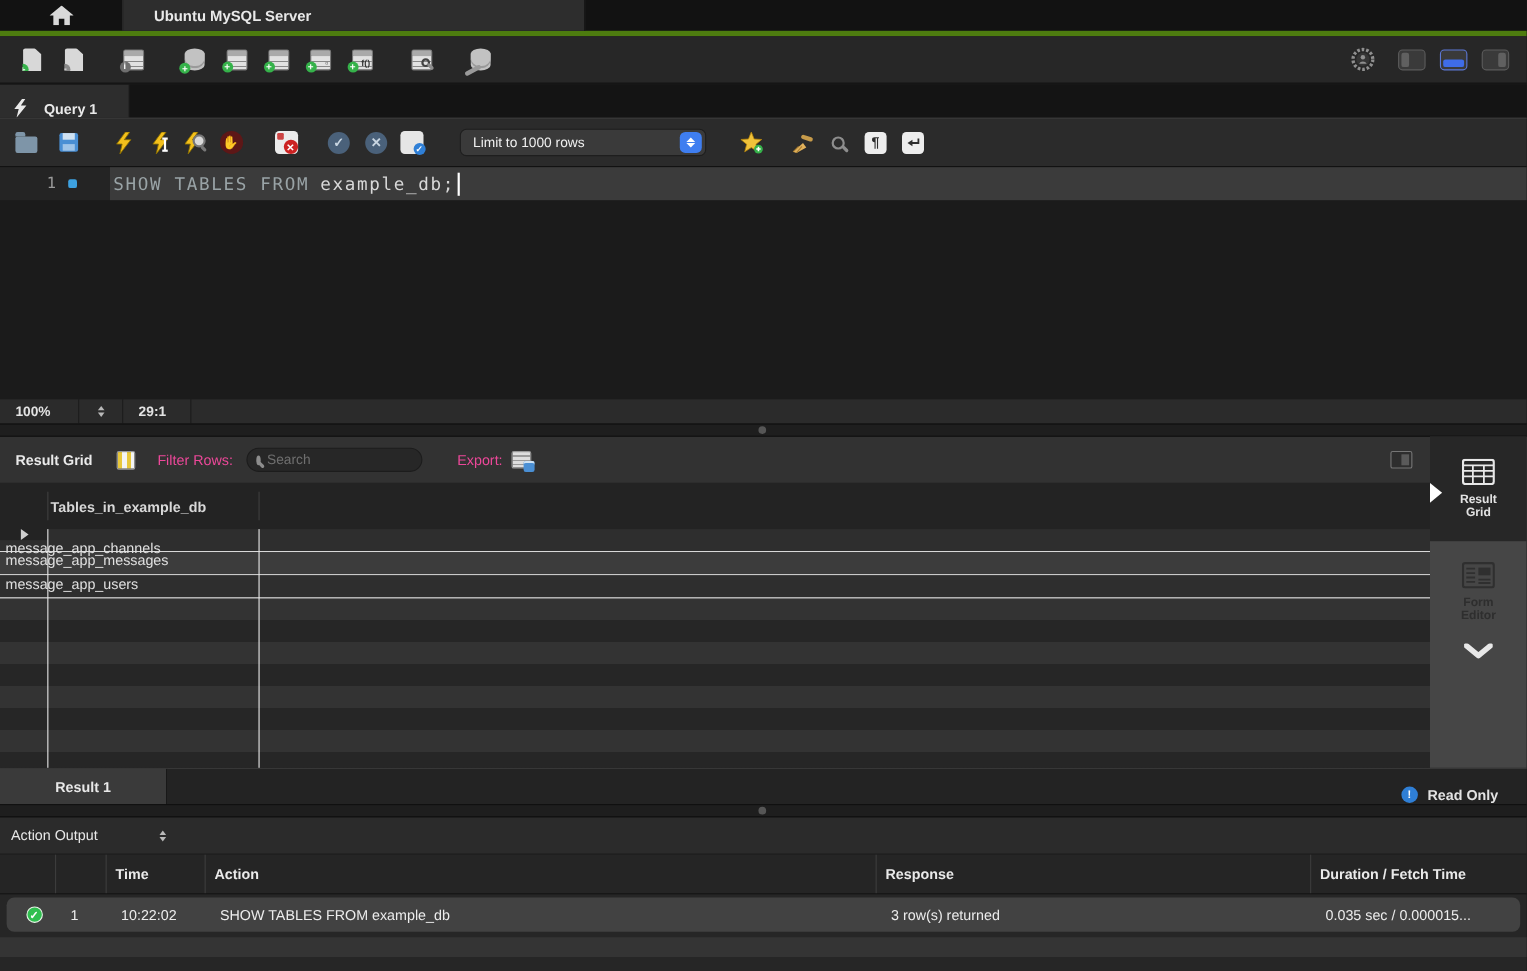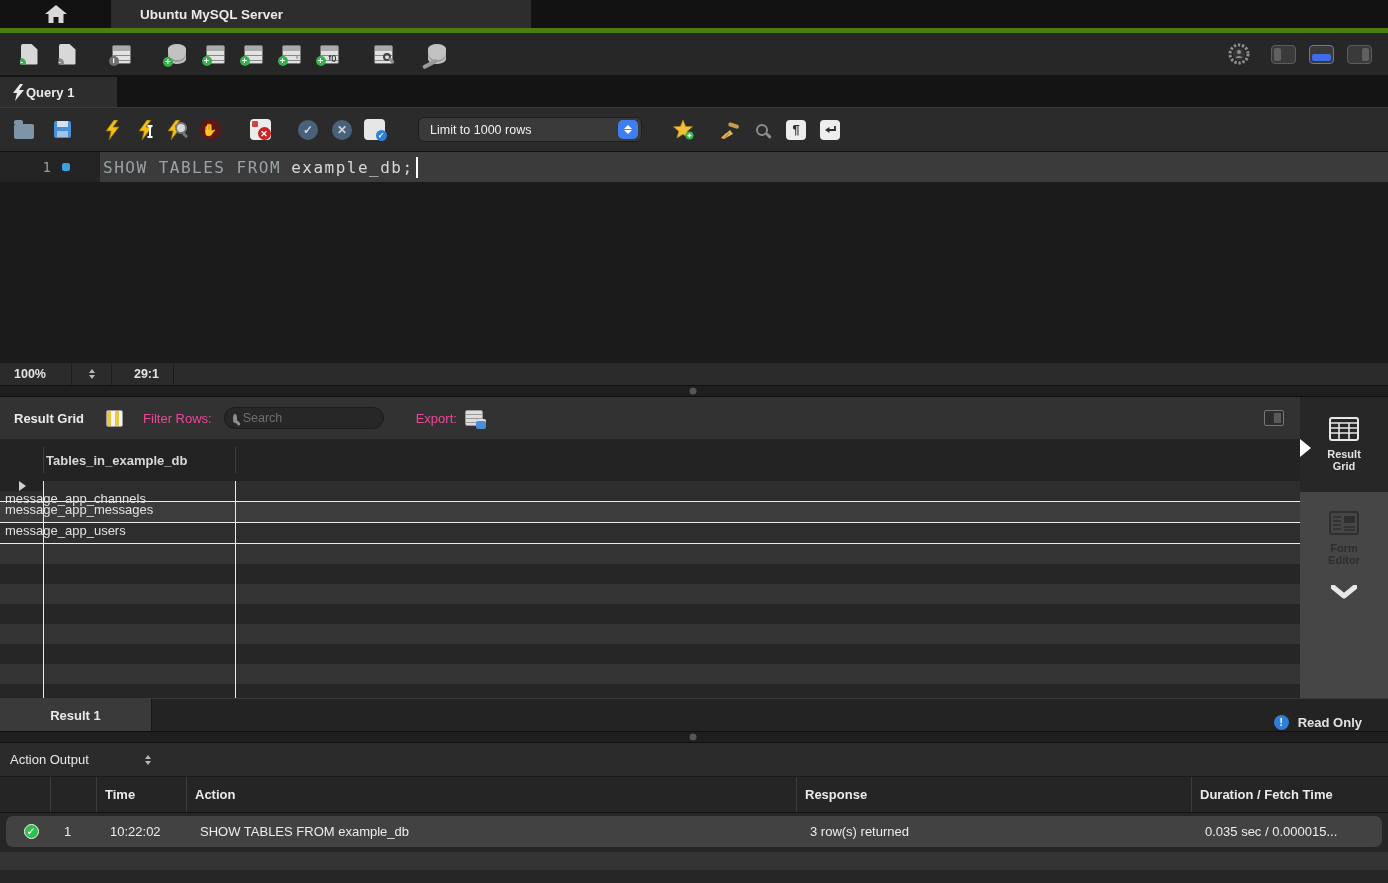--- a/index.html
+++ b/index.html
@@ -30,21 +30,21 @@
   .mag { position:relative; width:12px; height:12px; border:2.5px solid #8d8d8d; border-radius:50%; }
   .mag::after { content:""; position:absolute; width:7px; height:2.5px; background:#8d8d8d; transform:rotate(45deg); right:-6px; bottom:-3px; border-radius:2px; }
   .toggle { width:25px; height:19px; border:1px solid #5c5c5c; border-radius:4px; background:#3a3a3a; position:relative; }
   .toggle.left::after  { content:""; position:absolute; left:2px; top:2px; bottom:2px; width:7px; background:#606060; border-radius:2px; }
   .toggle.right::after { content:""; position:absolute; right:2px; top:2px; bottom:2px; width:7px; background:#606060; border-radius:2px; }
   .toggle.bottom { border-color:#5d78d6; }
   .toggle.bottom::after { content:""; position:absolute; left:2px; right:2px; bottom:2px; height:7px; background:#3f6ce8; border-radius:2px; }
 
   
   .query-tabbar { height:30px; background:#141414; display:flex; align-items:stretch; }
-  .query-tab { width:118px; background:#2d2d2d; display:flex; align-items:center; gap:1px; padding-left:12px; font-size:13px; font-weight:bold; color:#eaeaea; border-right:1px solid #161616; }
+  .query-tab { width:118px; background:#2d2d2d; display:flex; align-items:flex-end; gap:15px; padding-left:12px; font-size:13px; font-weight:bold; color:#eaeaea; border-right:1px solid #161616; }
 
   
   .query-toolbar { height:45px; background:#2b2b2b; border-top:1px solid #3a3a3a; border-bottom:1px solid #101010; display:flex; align-items:center; padding-left:12px; }
   .qtb { width:24px; height:24px; display:flex; align-items:center; justify-content:center; }
   .folder { width:20px; height:15px; background:#7e95a8; border-radius:2px; position:relative; margin-top:3px; }
   .folder::before { content:""; position:absolute; top:-4px; left:0; width:9px; height:4px; background:#7e95a8; border-radius:2px 2px 0 0; }
   .floppy { width:17px; height:17px; background:#4a8fd4; border-radius:2px; position:relative; }
   .floppy::before { content:""; position:absolute; left:3px; top:0; width:11px; height:6px; background:#cfe2f3; }
   .floppy::after { content:""; position:absolute; left:3px; bottom:1px; width:11px; height:6px; background:#9fc4e8; }
   .circle-btn { width:20px; height:20px; border-radius:50%; background:#4a617a; color:#c9d6e2; font-size:12px; font-weight:bold; display:flex; align-items:center; justify-content:center; }
@@ -372,21 +372,21 @@
   <div class="editor-status">
     <div class="es-cell" style="width:72px">
         <span>100%</span>
       </div>
     <div class="es-cell" style="width:40px; justify-content:center">
         <span class="gray-stepper">
           <span class="tri-up"></span>
           <span class="tri-down"></span>
         </span>
       </div>
-    <div class="es-cell" style="width:62px; justify-content:flex-end">
+    <div class="es-cell" style="width:62px; justify-content:flex-start">
         <span>29:1</span>
       </div>
     <div class="es-cell" style="flex:1; border-right:none"></div>
   </div>
 
   <div class="splitter">
       <span class="dot"></span>
     </div>
 
   <div class="result-section">

